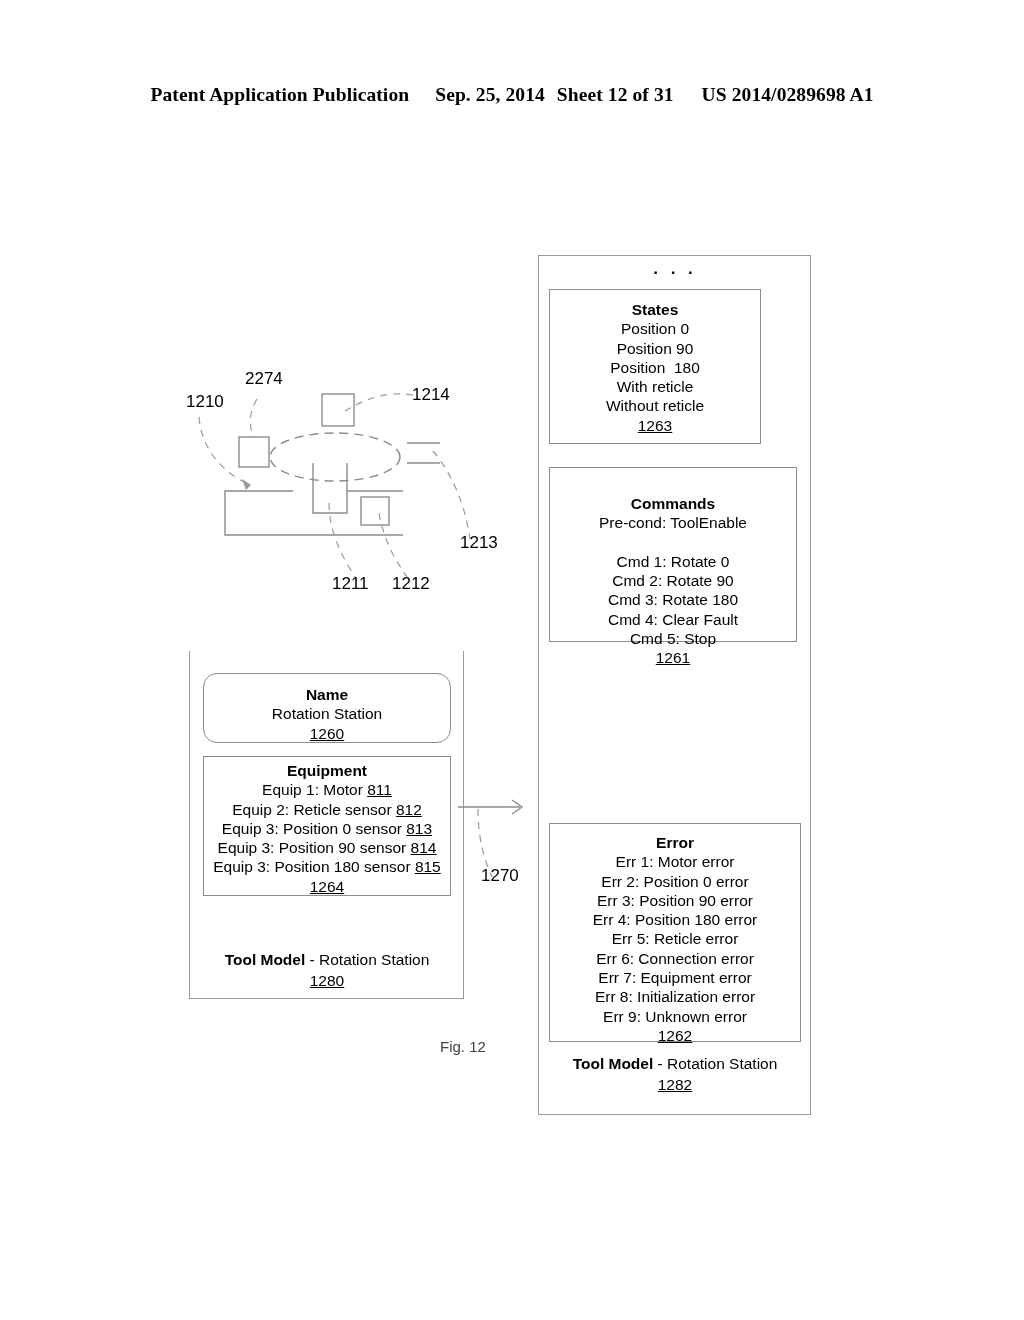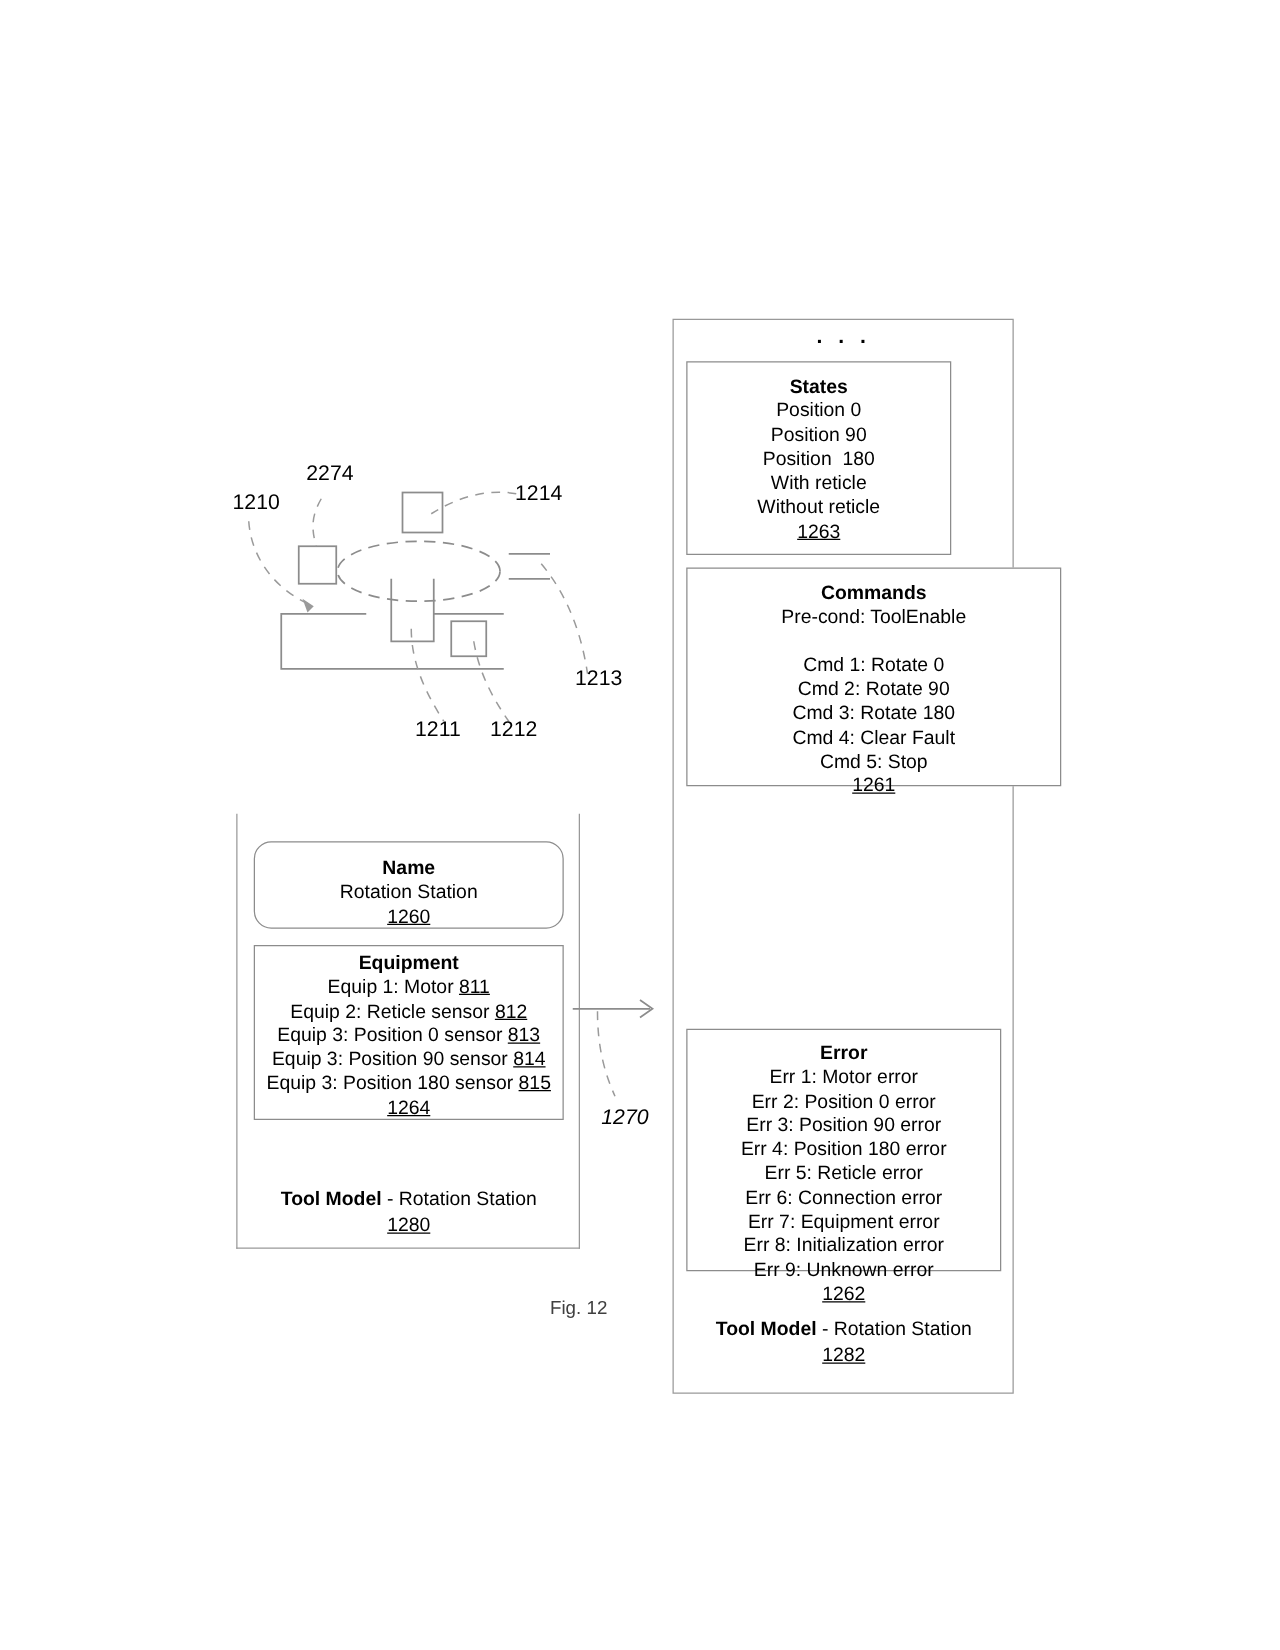--- a/index.html
+++ b/index.html
@@ -110,37 +110,37 @@
   
   #box-states {
     left: 10px;
     top: 33px;
     width: 212px;
     height: 155px;
     padding-top: 10px;
   }
   #box-commands {
     left: 10px;
-    top: 198px;
-    width: 300px;
+    top: 211px;
+    width: 248px;
     height: 175px;
-    padding-top: 10px;
+    padding-top: 26px;
   }
   #box-status {
     left: 10px;
     top: 404px;
     width: 252px;
     height: 155px;
     padding-top: 10px;
   }
   #box-error {
     left: 10px;
     top: 567px;
     width: 252px;
-    height: 194px;
+    height: 219px;
     padding-top: 9px;
   }
   #right-ellipsis {
     position: absolute;
     left: 10px;
     top: 3px;
     width: 252px;
     text-align: center;
     font-size: 17px;
     letter-spacing: 4px;
@@ -174,21 +174,21 @@
     font-size: 17px;
     color: #000;
     white-space: nowrap;
   }
   #ref-1210 { left: 186px; top: 392px; }
   #ref-1215 { left: 245px; top: 369px; }
   #ref-1214 { left: 412px; top: 385px; }
   #ref-1213 { left: 460px; top: 533px; }
   #ref-1211 { left: 332px; top: 574px; }
   #ref-1212 { left: 392px; top: 574px; }
-  #ref-1270 { left: 481px; top: 884px; font-style: italic; }
+  #ref-1270 { left: 481px; top: 866px; }
 
   
   #connector-svg {
     position: absolute;
     left: 458px;
     top: 785px;
     width: 90px;
     height: 110px;
   }
 
@@ -200,20 +200,23 @@
     font-size: 15px;
     color: #404040;
     white-space: nowrap;
   }
 </style>
 </head>
 <body>
 
 <div id="page">
 
+  <div class="pub-header">
+    <span>Patent Application Publication</span><span class="hdr-gap-a"></span><span>Sep. 25, 2014</span><span class="hdr-gap-b"></span><span>Sheet 12 of 31</span><span class="hdr-gap-c"></span><span>US 2014/0289698 A1</span>
+  </div>
 
   <svg id="figure-svg" viewBox="0 0 370 260" xmlns="http://www.w3.org/2000/svg">
     <g fill="none" stroke="#8c8c8c" stroke-width="1.4">
 
       <ellipse cx="170" cy="102" rx="65" ry="24" stroke-dasharray="9 6"></ellipse>
 
       <path d="M148,108 L148,158 L182,158 L182,108"></path>
 
       <path d="M128,136 L60,136 L60,180 L238,180"></path>
       <path d="M182,136 L238,136"></path>

